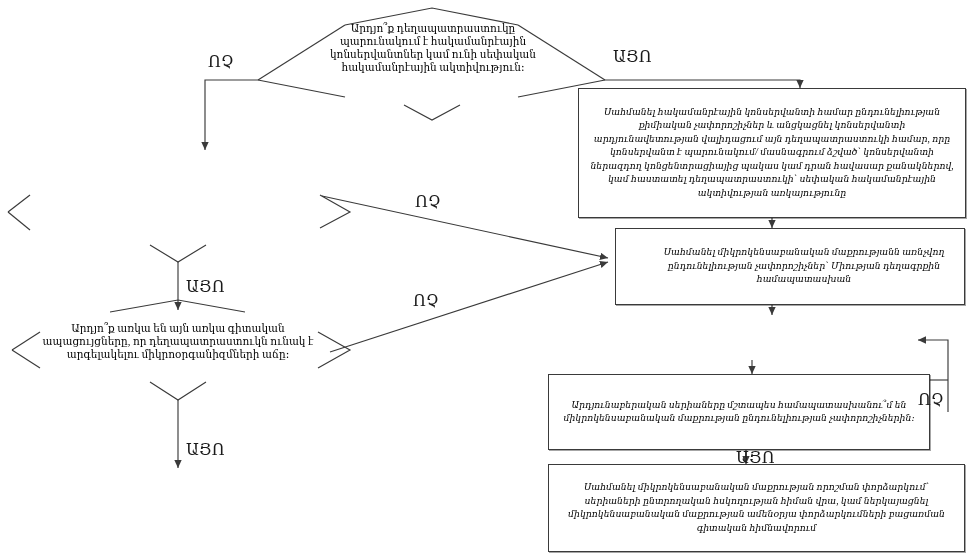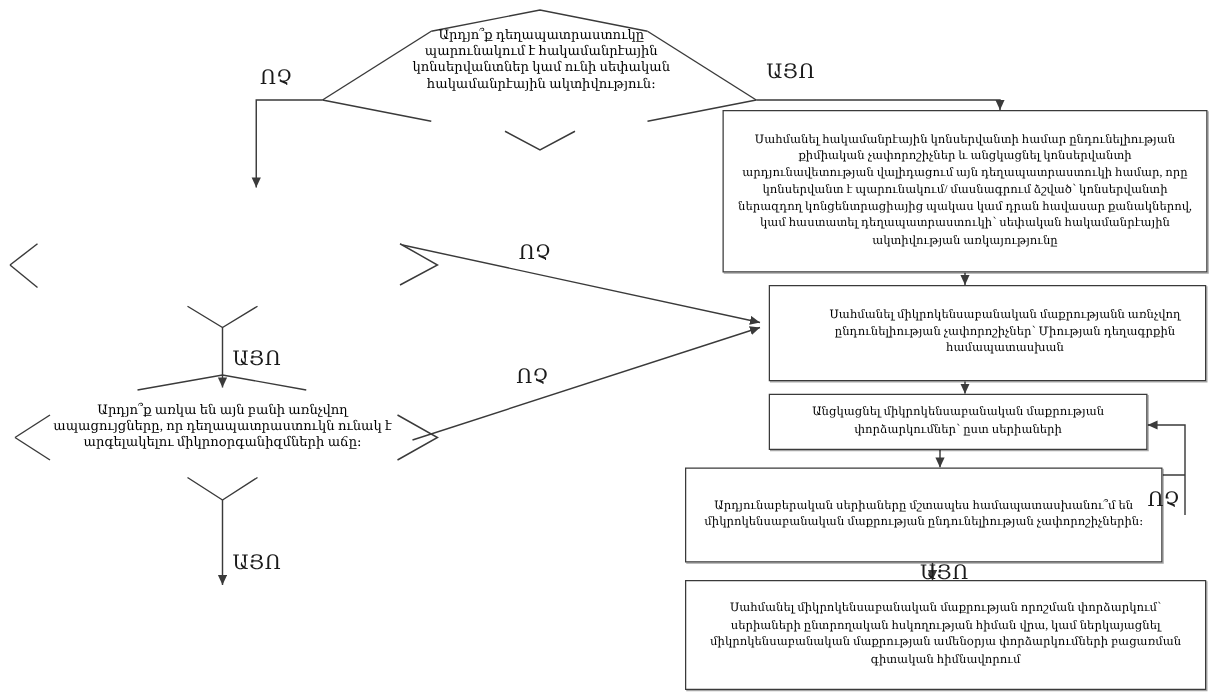--- a/index.html
+++ b/index.html
@@ -30,20 +30,21 @@
     background:#ffffff;
     text-align:center;
     font-size:9.3px;
     line-height:13.5px;
     display:flex;
     align-items:center;
     justify-content:center;
     padding:4px 8px;
     box-sizing:border-box;
     box-shadow:1px 1px 0 rgba(0,0,0,0.35);
+    font-style:italic;
   }
   .pbox .inner{width:100%;}
 
   .edge-label{
     position:absolute;
     font-size:16px;
     letter-spacing:.3px;
     color:#1a1a1a;
     white-space:nowrap;
   }
@@ -109,35 +110,32 @@
       <path d="M930,380 L948,380"></path>
     </g>
   </svg>
 
   <div class="node decision" style="left:318px;top:22px;width:230px;">
     <span>Արդյո՞ք դեղապատրաստուկը պարունակում է հակամանրէային կոնսերվանտներ կամ ունի սեփական հակամանրէային ակտիվություն։</span>
   </div>
 
 
   <div class="node decision" style="left:38px;top:322px;width:280px;">
-    <span>Արդյո՞ք առկա են այն բանի առնչվող ապացույցները, որ դեղապատրաստուկն ունակ է արգելակելու միկրոօրգանիզմների աճը։</span>
+    <span>Արդյո՞ք առկա են այն առկա գիտական ապացույցները, որ դեղապատրաստուկն ունակ է արգելակելու միկրոօրգանիզմների աճը։</span>
   </div>
 
 
   <div class="node pbox" style="left:578px;top:88px;width:388px;height:130px;">
     <div class="inner">Սահմանել հակամանրէային կոնսերվանտի համար ընդունելիության քիմիական չափորոշիչներ և անցկացնել կոնսերվանտի արդյունավետության վալիդացում այն դեղապատրաստուկի համար, որը կոնսերվանտ է պարունակում/ մասնագրում ձշված՝ կոնսերվանտի ներազդող կոնցենտրացիայից պակաս կամ դրան հավասար քանակներով, կամ հաստատել դեղապատրաստուկի՝ սեփական հակամանրէային ակտիվության առկայությունը</div>
   </div>
 
   <div class="node pbox" style="left:615px;top:228px;width:350px;height:77px;padding-left:36px;">
     <div class="inner">Սահմանել միկրոկենսաբանական մաքրությանն առնչվող ընդունելիության չափորոշիչներ՝ Միության դեղագրքին համապատասխան</div>
   </div>
 
-  <div class="node pbox" style="left:615px;top:315px;width:303px;height:45px;">
-    <div class="inner">Անցկացնել միկրոկենսաբանական մաքրության փորձարկումներ՝ ըստ սերիաների</div>
-  </div>
 
   <div class="node pbox" style="left:548px;top:374px;width:382px;height:76px;">
     <div class="inner">Արդյունաբերական սերիաները մշտապես համապատասխանու՞մ են միկրոկենսաբանական մաքրության ընդունելիության չափորոշիչներին։</div>
   </div>
 
   <div class="node pbox" style="left:548px;top:464px;width:417px;height:88px;">
     <div class="inner">Սահմանել միկրոկենսաբանական մաքրության որոշման փորձարկում՝ սերիաների ընտրողական հսկողության հիման վրա, կամ ներկայացնել միկրոկենսաբանական մաքրության ամենօրյա փորձարկումների բացառման գիտական հիմնավորում</div>
   </div>
 
   <div class="edge-label" style="left:208px;top:52px;">ՈՉ</div>

